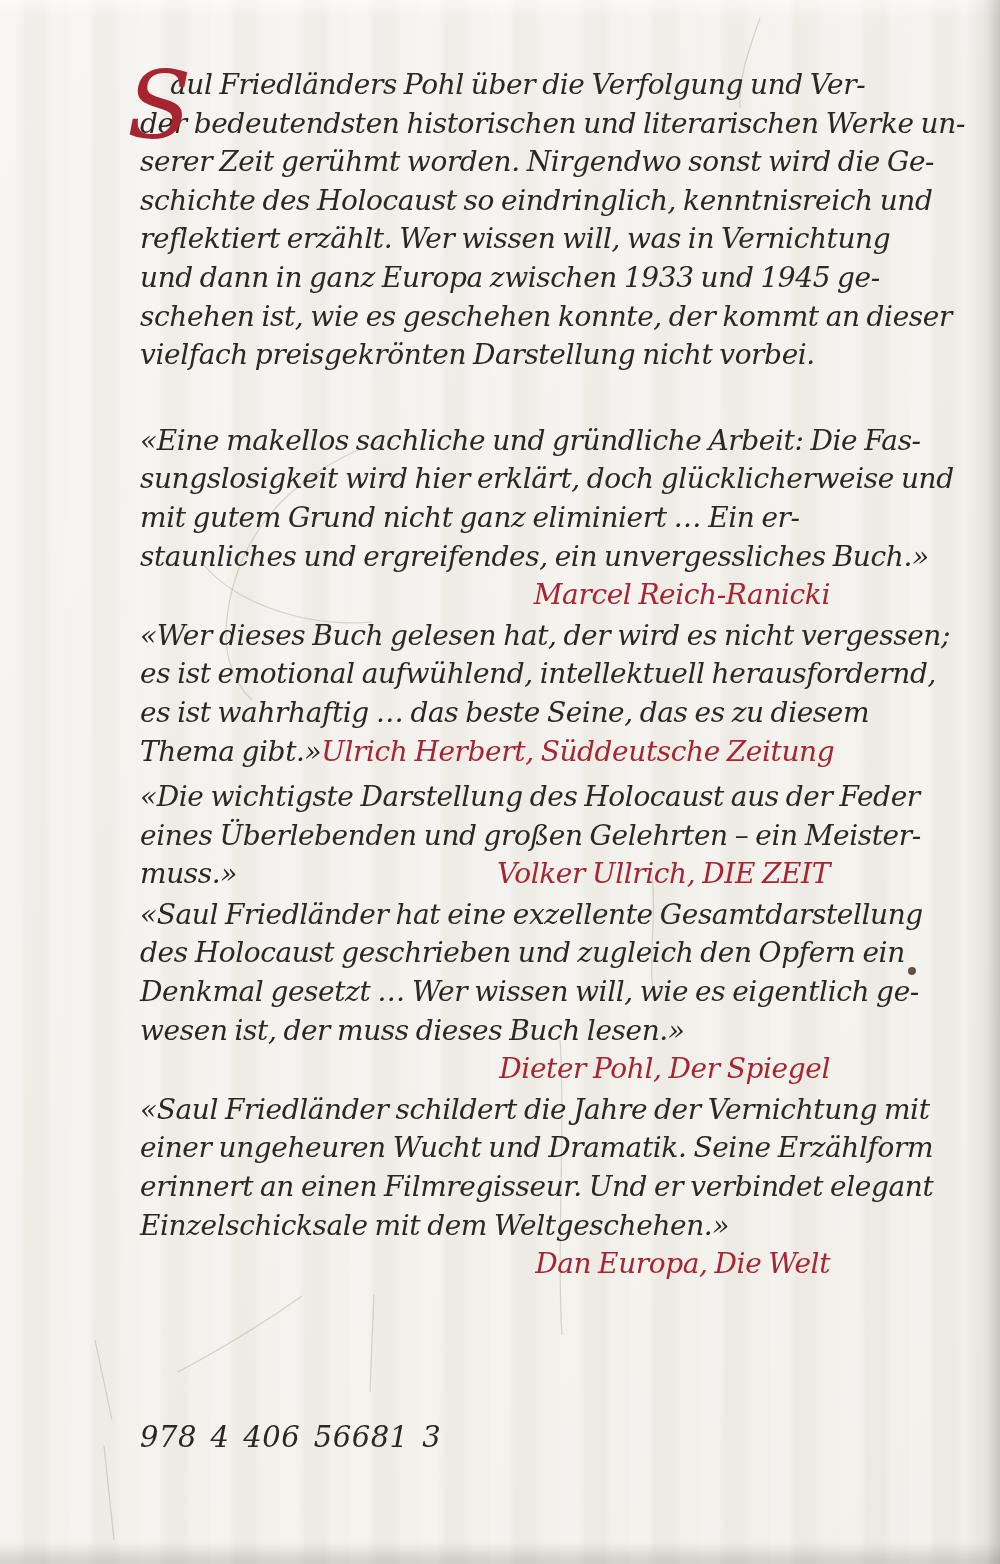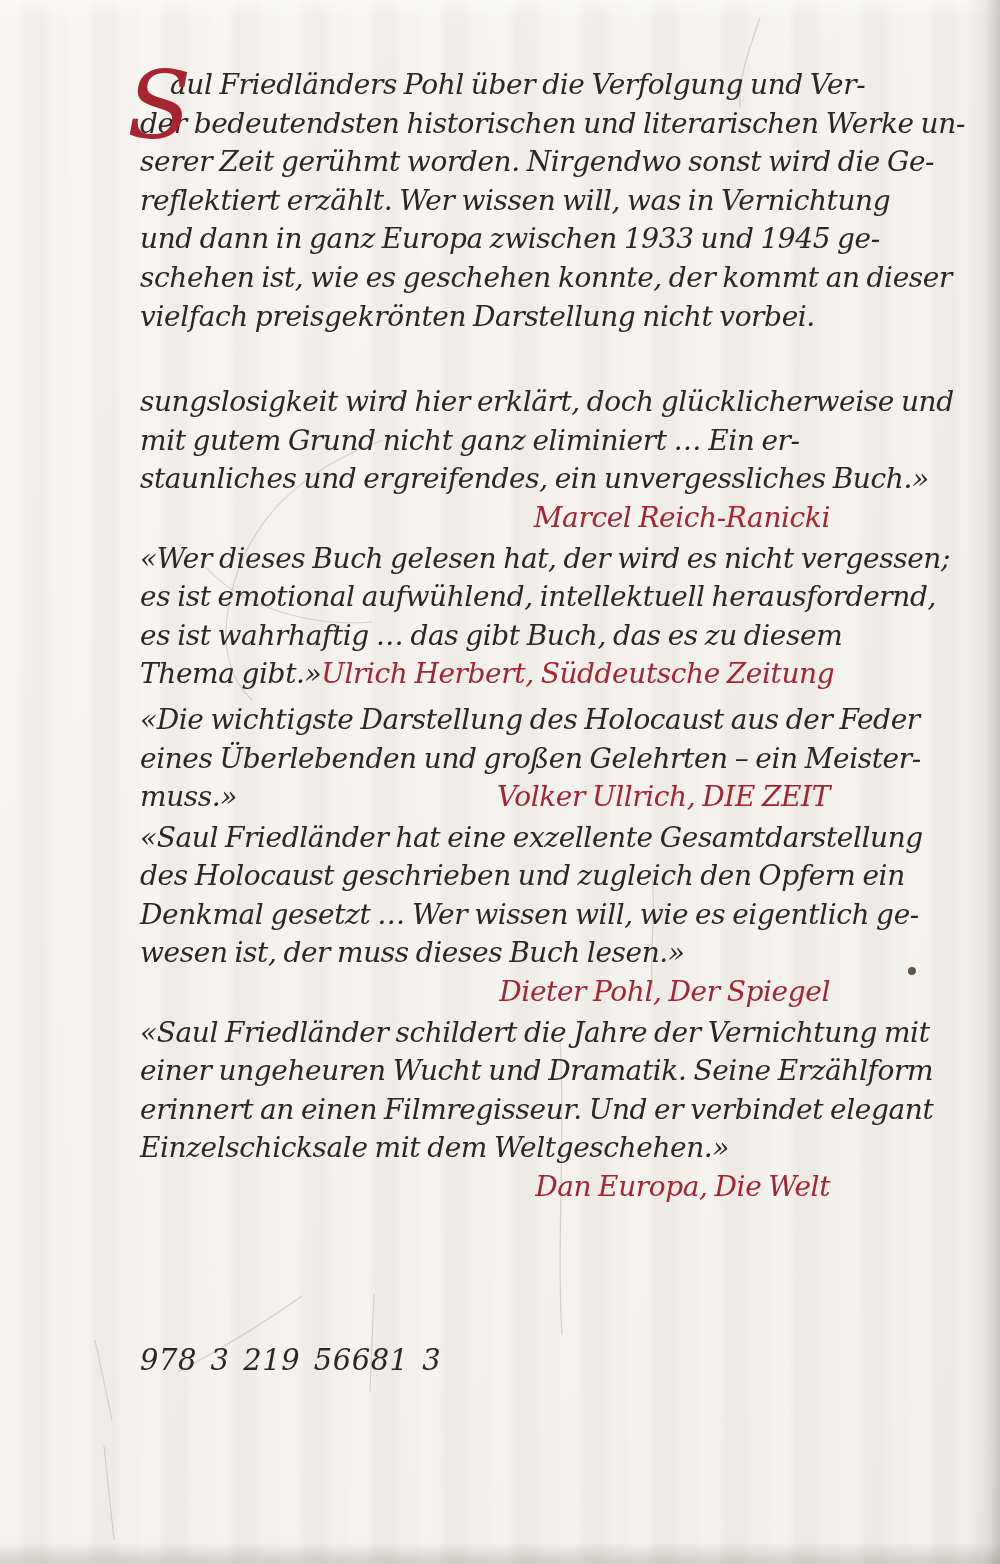--- a/index.html
+++ b/index.html
@@ -85,39 +85,41 @@
 
   <div class="speck"></div>
 
   <div class="content">
 
     <section class="intro">
       <span class="dropcap">S</span>
       <div class="line indent">aul Friedländers Pohl über die Verfolgung und Ver-</div>
       <div class="line">der bedeutendsten historischen und literarischen Werke un-</div>
       <div class="line">serer Zeit gerühmt worden. Nirgendwo sonst wird die Ge-</div>
+      <div class="line">schichte des Holocaust so eindringlich, kenntnisreich und</div>
       <div class="line">reflektiert erzählt. Wer wissen will, was in Vernichtung</div>
       <div class="line">und dann in ganz Europa zwischen 1933 und 1945 ge-</div>
       <div class="line">schehen ist, wie es geschehen konnte, der kommt an dieser</div>
       <div class="line">vielfach preisgekrönten Darstellung nicht vorbei.</div>
     </section>
 
     <section class="quote q1">
+      <div class="line">«Eine makellos sachliche und gründliche Arbeit: Die Fas-</div>
       <div class="line">sungslosigkeit wird hier erklärt, doch glücklicherweise und</div>
       <div class="line">mit gutem Grund nicht ganz eliminiert … Ein er-</div>
       <div class="line">staunliches und ergreifendes, ein unvergessliches Buch.»</div>
       <div class="line attr-line">
         <span class="attribution">Marcel Reich-Ranicki</span>
       </div>
     </section>
 
     <section class="quote q2">
       <div class="line">«Wer dieses Buch gelesen hat, der wird es nicht vergessen;</div>
       <div class="line">es ist emotional aufwühlend, intellektuell herausfordernd,</div>
-      <div class="line">es ist wahrhaftig … das gibt Buch, das es zu diesem</div>
+      <div class="line">es ist wahrhaftig … das beste Seine, das es zu diesem</div>
       <div class="line split">
         <span>Thema gibt.»</span>
         <span class="attribution">Ulrich Herbert, Süddeutsche Zeitung</span>
       </div>
     </section>
 
     <section class="quote q3">
       <div class="line">«Die wichtigste Darstellung des Holocaust aus der Feder</div>
       <div class="line">eines Überlebenden und großen Gelehrten – ein Meister-</div>
       <div class="line split">
@@ -139,16 +141,16 @@
     <section class="quote q5">
       <div class="line">«Saul Friedländer schildert die Jahre der Vernichtung mit</div>
       <div class="line">einer ungeheuren Wucht und Dramatik. Seine Erzählform</div>
       <div class="line">erinnert an einen Filmregisseur. Und er verbindet elegant</div>
       <div class="line">Einzelschicksale mit dem Weltgeschehen.»</div>
       <div class="line attr-line">
         <span class="attribution">Dan Europa, Die Welt</span>
       </div>
     </section>
 
-    <div class="isbn line">978 3 219 56681 3</div>
+    <div class="isbn line">978 4 406 56681 3</div>
 
   </div>
 </div>
 
 </body></html>

